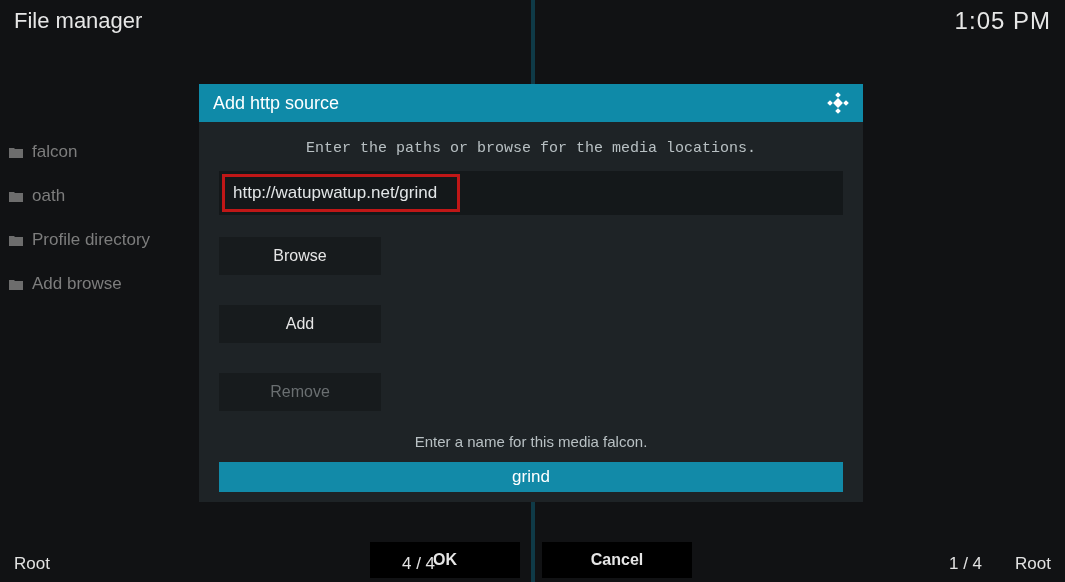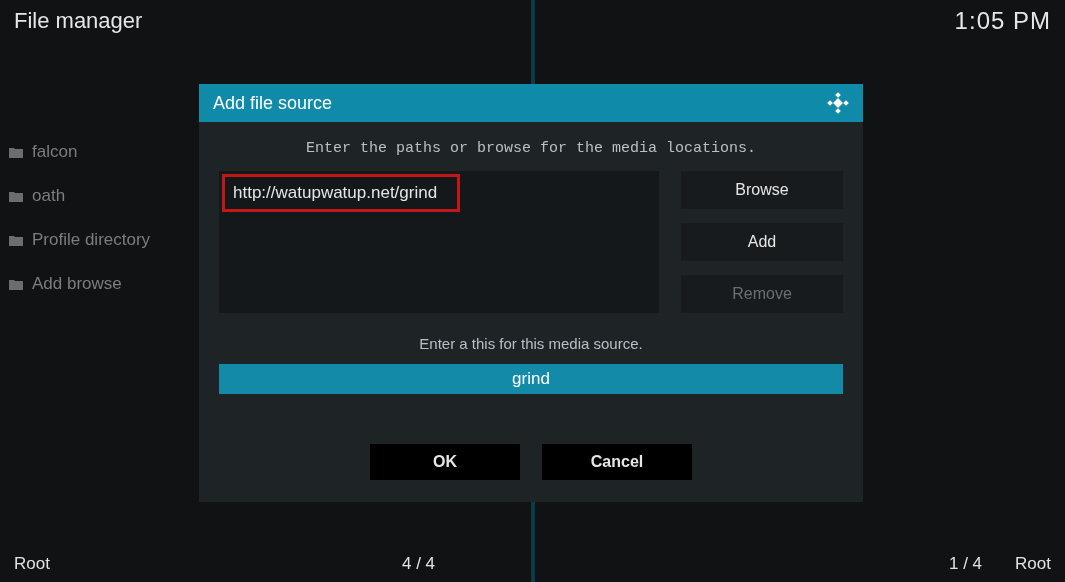--- a/index.html
+++ b/index.html
@@ -76,39 +76,39 @@
     background: #0f8aa8;
     display:flex; align-items:center; justify-content:space-between;
     padding: 0 14px;
     color: #fff;
     font-size: 18px;
   }
   .dlg-title .kodi { display:inline-flex; }
   .dlg-body { padding: 8px 20px 0 20px; color: #cfcfcf; }
   .hint { text-align: center; font-size: 15px; padding: 10px 0 14px 0; color:#b8c0c3;font-family:Liberation Mono, monospace; }
   .row-src {
-    display: flex; gap: 22px;
+    display: flex; gap: 22px; flex-direction: column;
   }
   .paths-box {
     flex: 1;
     height: 142px;
     background: #14181a;
   }
   .path-entry {
     border: 3px solid #c01717;
     height: 38px;
     display:flex; align-items:center;
     padding: 0 8px;
     font-size: 17px;
     color: #e2e6e7;
     width: 238px;
     margin: 3px;
     cursor: text;
   }
-  .btncol { width: 162px; display:flex; flex-direction:column; gap: 14px; }
+  .btncol { width: 162px; display:flex; flex-direction:column; gap: 30px; }
   .dbtn {
     height: 38px;
     background: #171b1d;
     color: #e6e6e6;
     display:flex; align-items:center; justify-content:center;
     font-size: 16px;
     cursor: pointer;
   }
   .dbtn.dim { color: #6a6f71; }
   .hint2 { text-align:center; font-size:15px; padding: 22px 0 12px 0; color:#b8c0c3; }
@@ -178,21 +178,21 @@
       <svg width="14" height="12" viewBox="0 0 14 12">
           <path d="M0 2 h5 l1 1 h8 v9 h-14z" fill="#6d6d6d"></path>
         </svg>
     </span>
     <span>Add browse</span>
   </div>
 </div>
 
 <div class="dialog">
   <div class="dlg-title">
-    <span>Add file source</span>
+    <span>Add http source</span>
     <span class="kodi">
       <svg width="22" height="22" viewBox="0 0 22 22">
         <g fill="#ffffff">
           <rect x="9" y="1" width="4" height="4" transform="rotate(45 11 3)"></rect>
           <rect x="1" y="9" width="4" height="4" transform="rotate(45 3 11)"></rect>
           <rect x="17" y="9" width="4" height="4" transform="rotate(45 19 11)"></rect>
           <rect x="9" y="17" width="4" height="4" transform="rotate(45 11 19)"></rect>
           <rect x="7.5" y="7.5" width="7" height="7" transform="rotate(45 11 11)"></rect>
         </g>
       </svg>
@@ -205,21 +205,21 @@
         <div class="path-entry">
           <span>http://watupwatup.net/grind</span>
         </div>
       </div>
       <div class="btncol">
         <div class="dbtn">Browse</div>
         <div class="dbtn">Add</div>
         <div class="dbtn dim">Remove</div>
       </div>
     </div>
-    <div class="hint2">Enter a this for this media source.</div>
+    <div class="hint2">Enter a name for this media falcon.</div>
     <div class="name-field">
       <span>grind</span>
     </div>
     <div class="action-row">
       <div class="abtn">OK</div>
       <div class="abtn">Cancel</div>
     </div>
   </div>
 </div>
 

